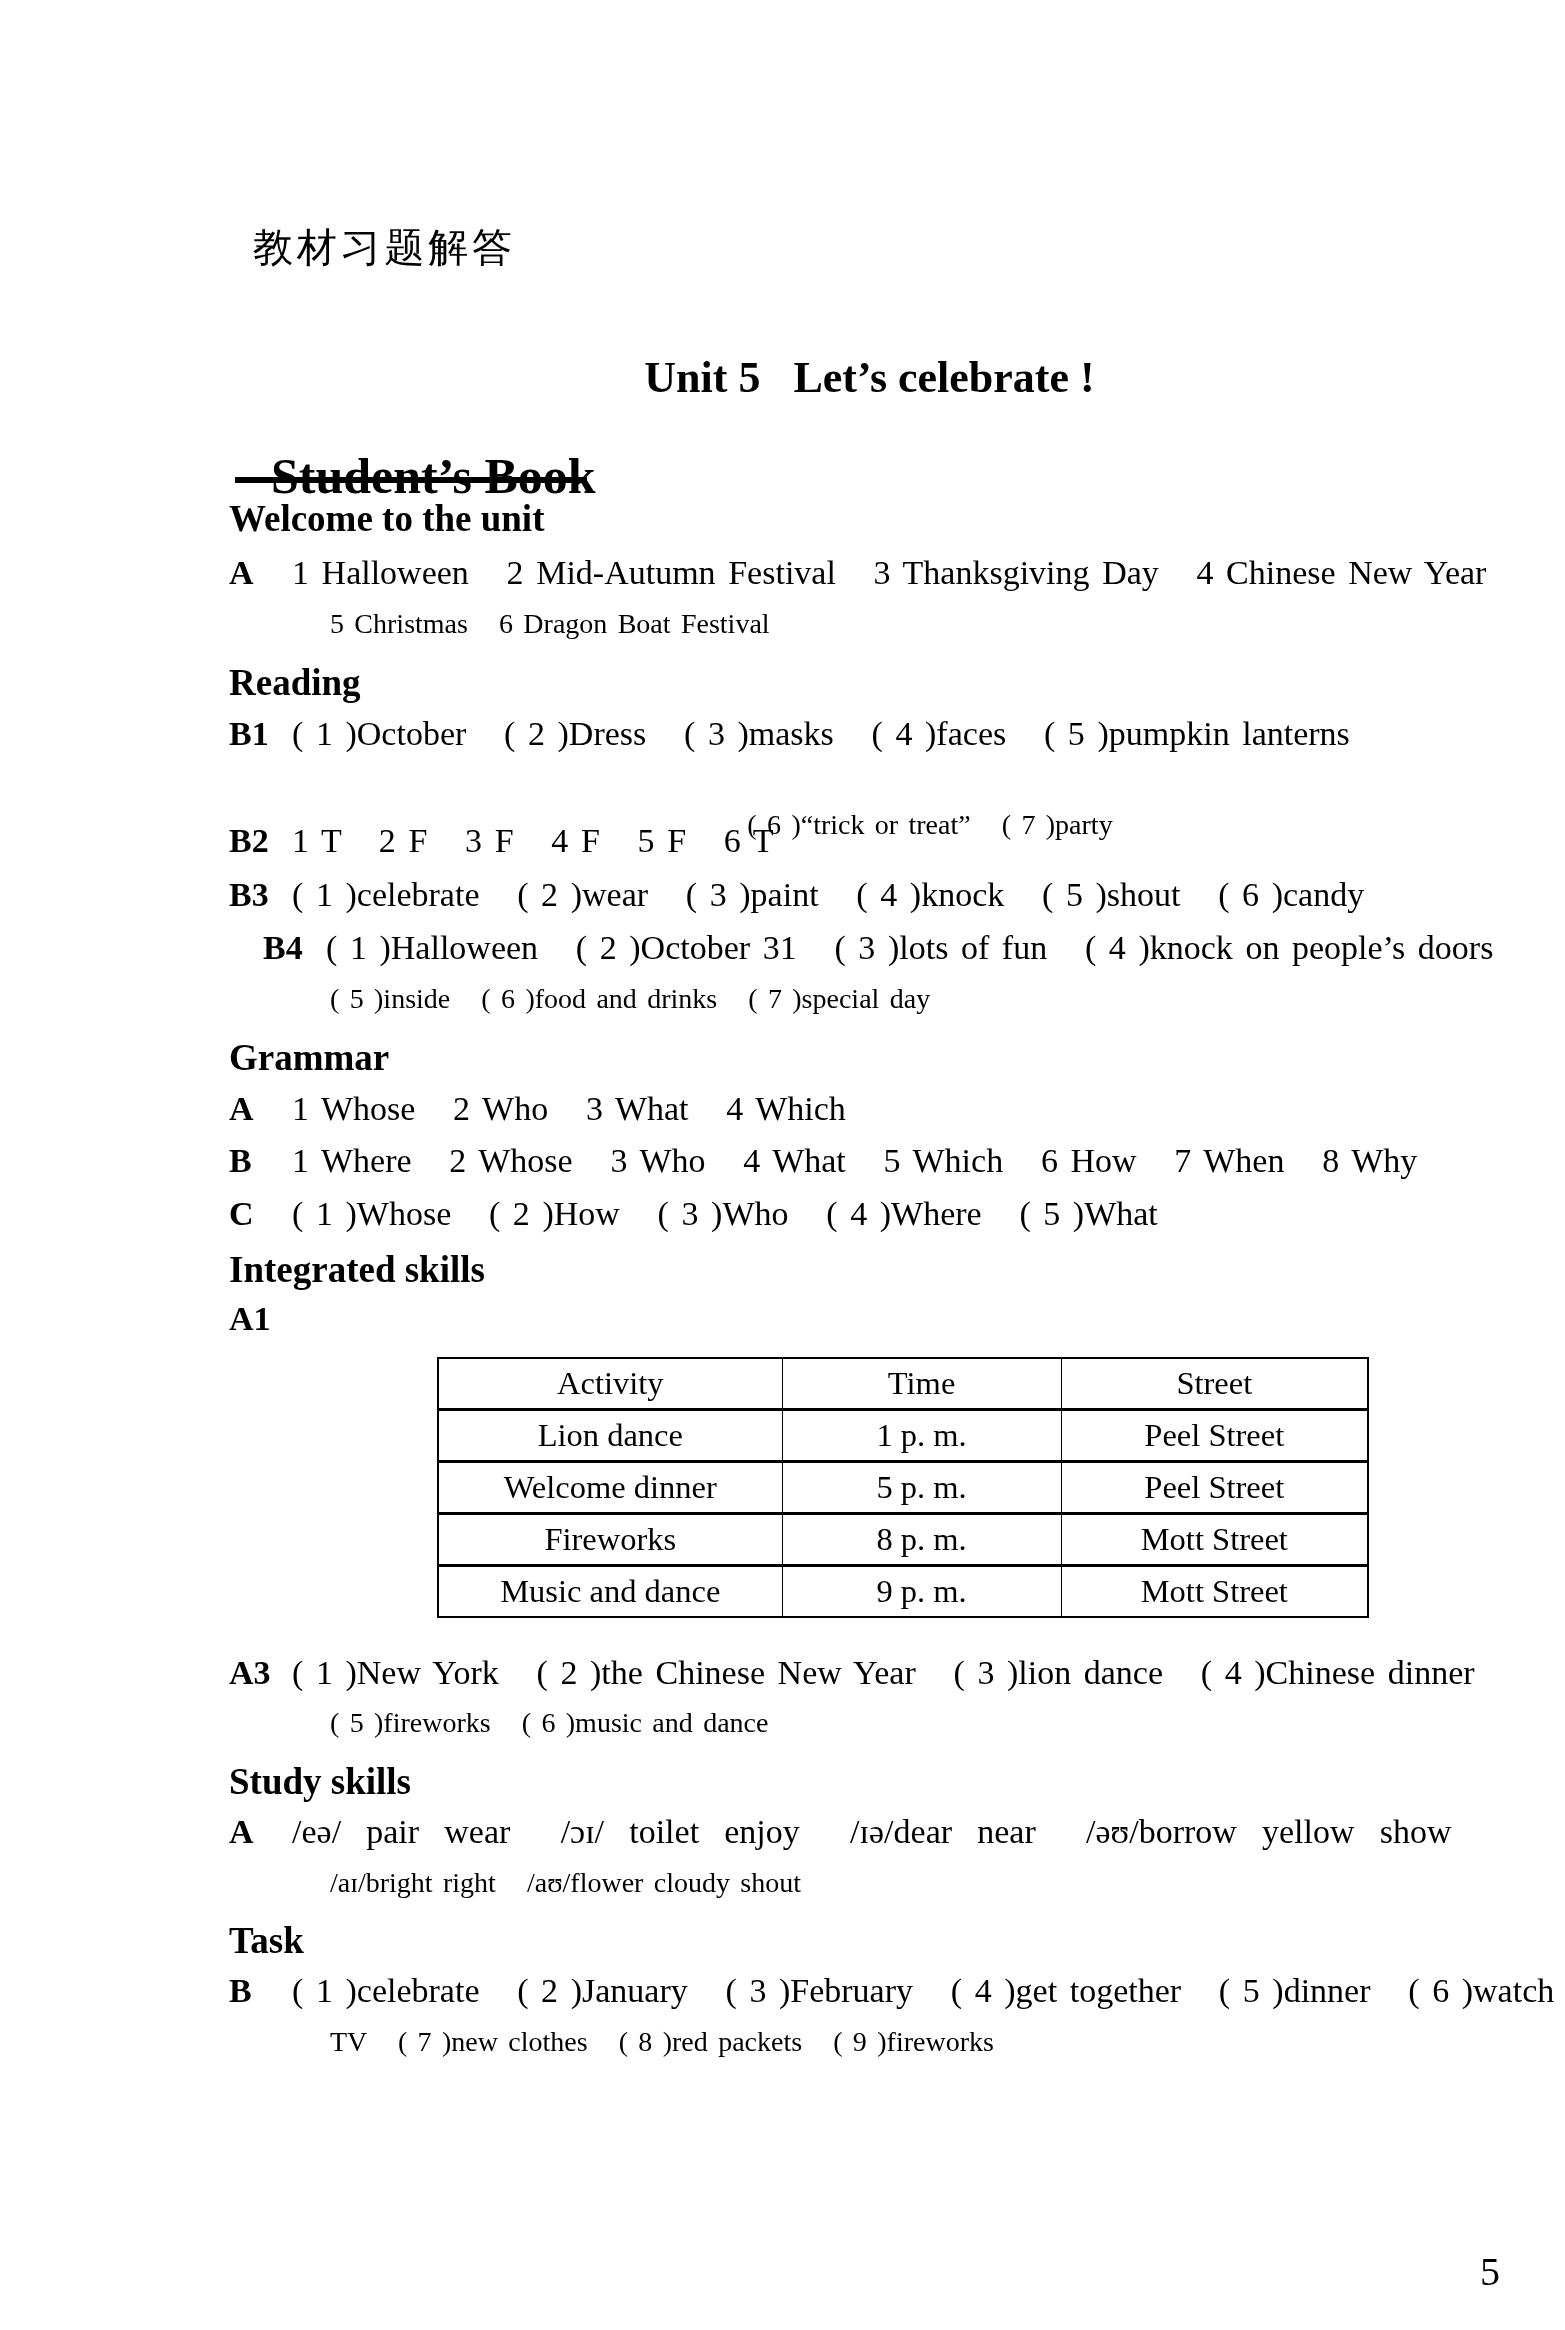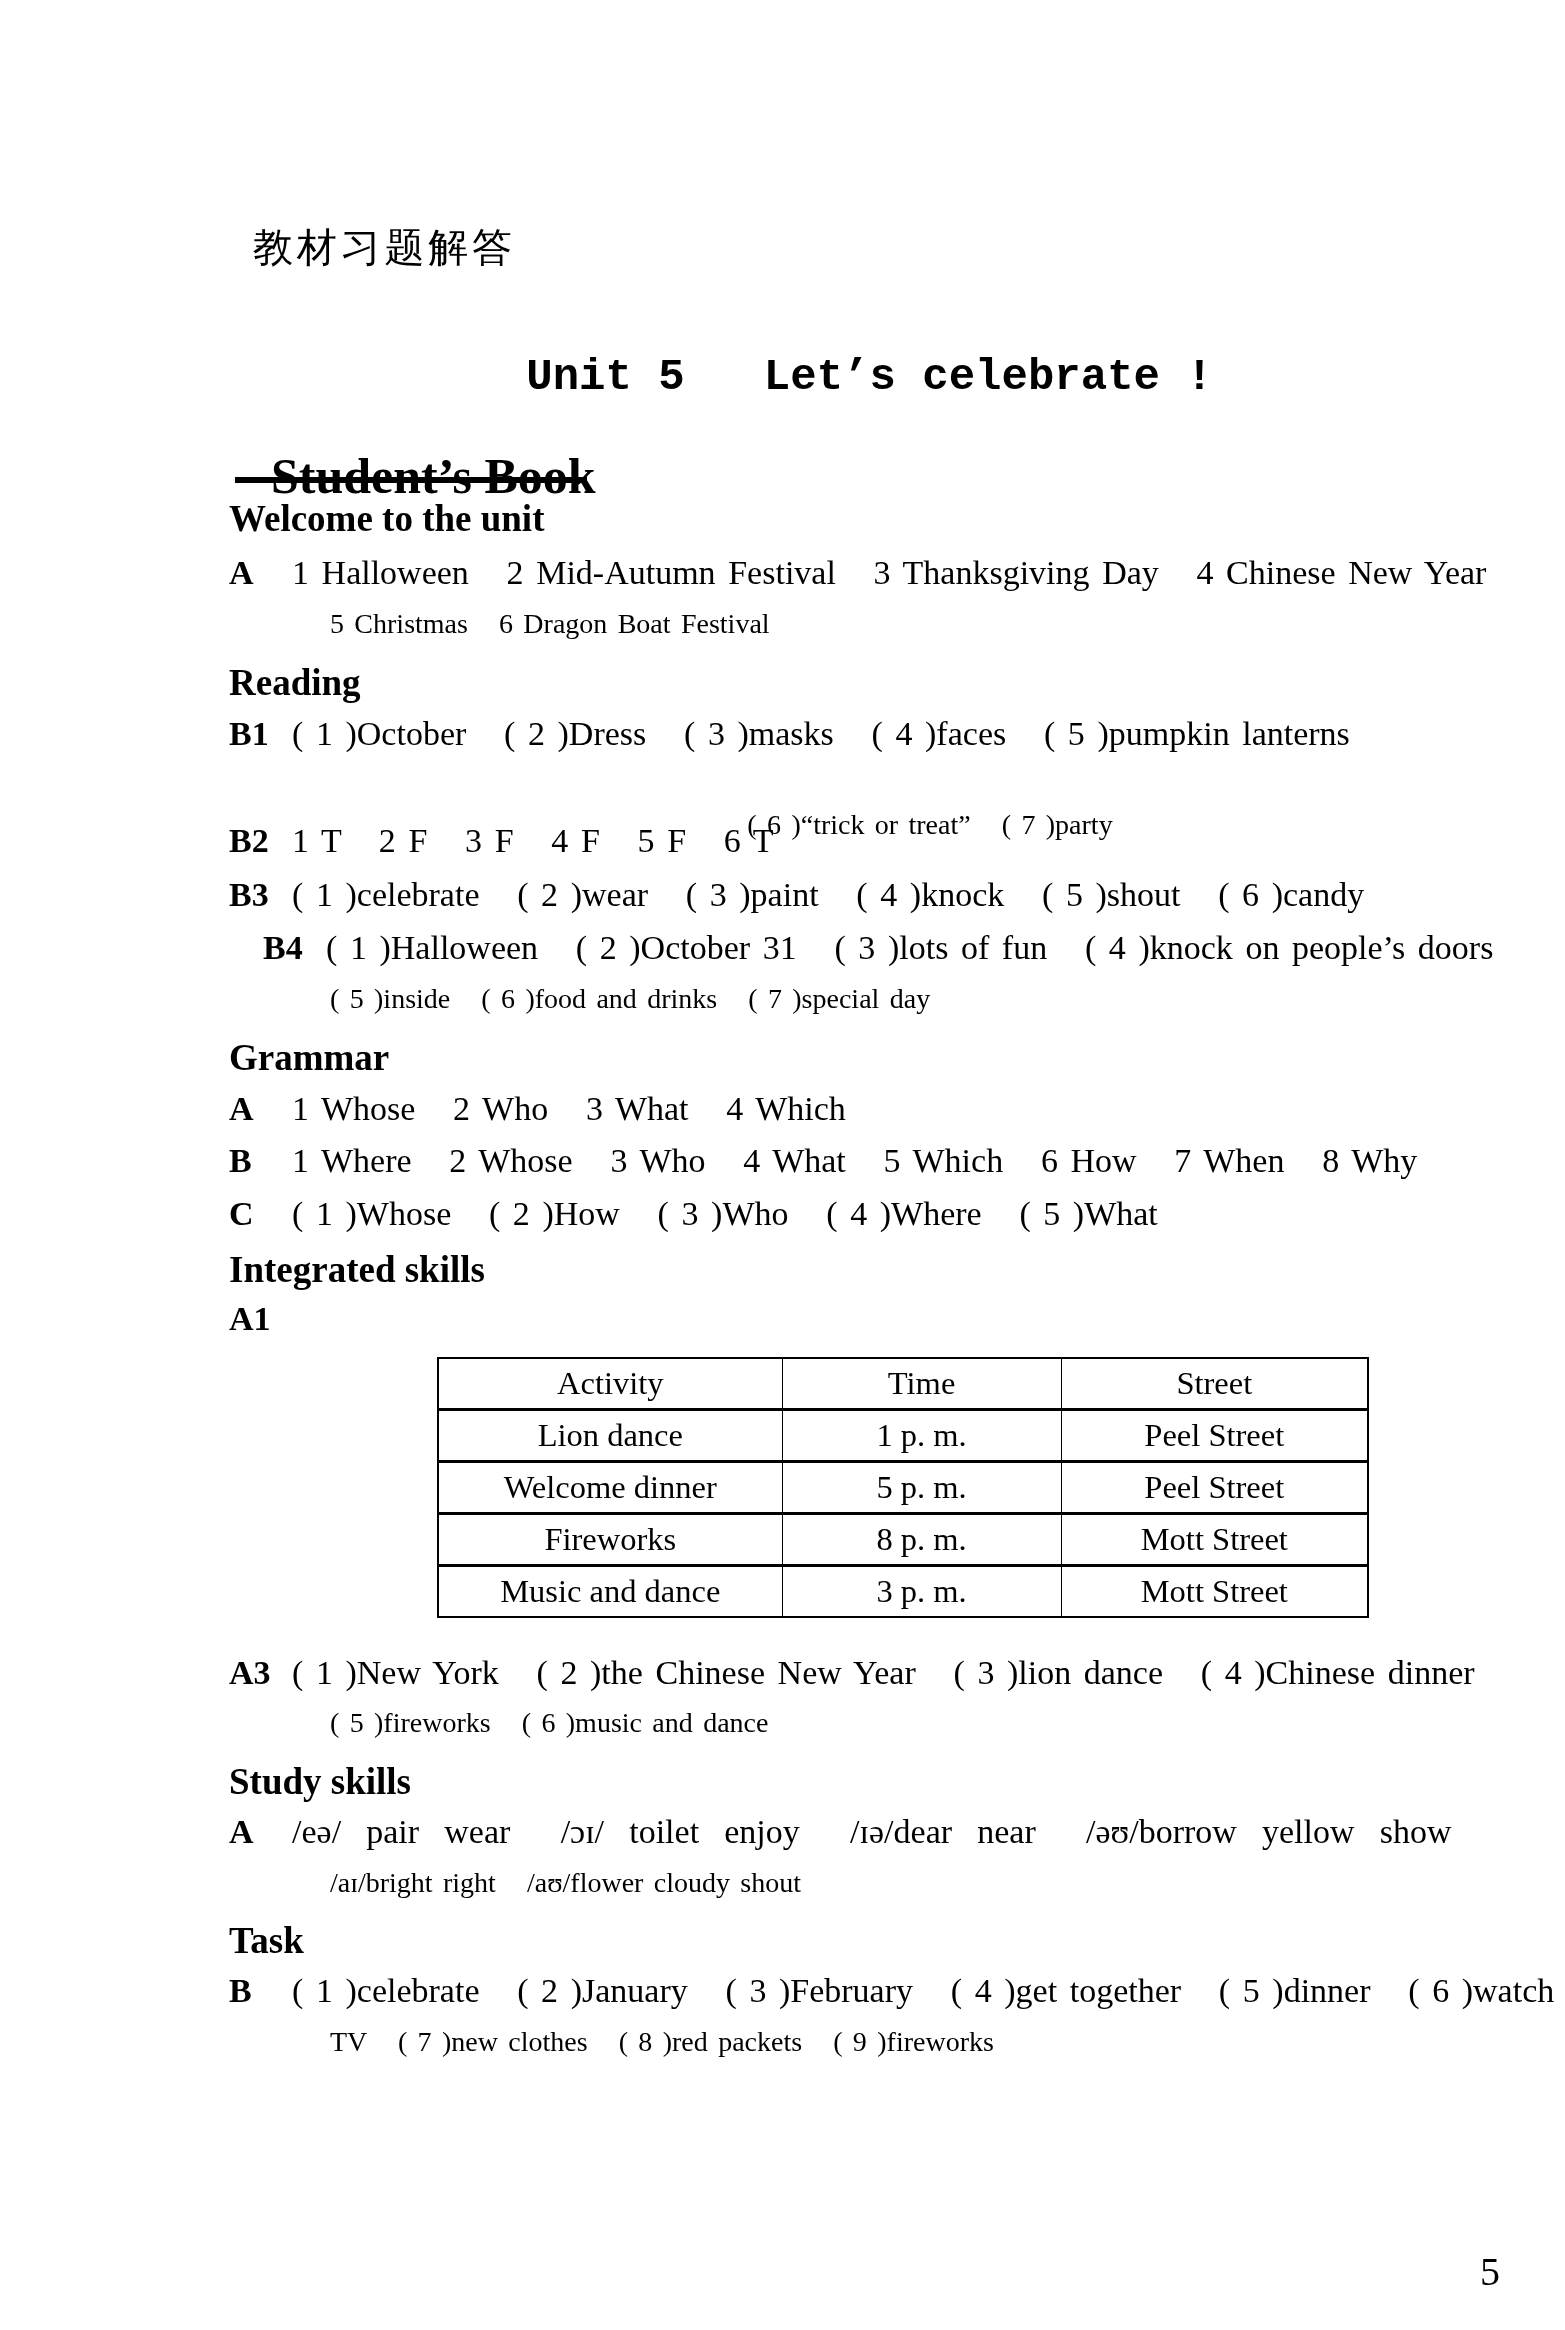--- a/index.html
+++ b/index.html
@@ -13,21 +13,21 @@
   .abs { position: absolute; white-space: pre; }
 
   .cn-header {
     left: 253px; top: 220px;
     font-family: "Liberation Sans", "DejaVu Sans", sans-serif;
     font-size: 40px; letter-spacing: 3.8px;
   }
   .unit-title {
     left: 229px; top: 352px; width: 1281px;
     text-align: center;
-    font-family: Liberation Mono, monospace;
+    font-family: Liberation Serif, serif;
     font-weight: bold; font-size: 44px;
   }
   .book-heading {
     left: 271px; top: 435px;
     font-weight: bold; font-size: 50px; margin-top: 12px;
   }
   .book-rule {
     left: 235px; top: 477px; width: 352px; height: 5.7px;
     background: #000;
   }
@@ -111,21 +111,21 @@
       <td>5 p. m.</td>
       <td>Peel Street</td>
     </tr>
     <tr>
       <td>Fireworks</td>
       <td>8 p. m.</td>
       <td>Mott Street</td>
     </tr>
     <tr>
       <td>Music and dance</td>
-      <td>3 p. m.</td>
+      <td>9 p. m.</td>
       <td>Mott Street</td>
     </tr>
   </tbody>
     </table>
 
   <div class="abs ans-row" style="top:1654px;"><span class="lbl">A3</span><span>( 1 )New York   ( 2 )the Chinese New Year   ( 3 )lion dance   ( 4 )Chinese dinner</span></div>
   <div class="abs cont" style="top:1707px;">( 5 )fireworks   ( 6 )music and dance</div>
 
   <div class="abs section-heading" style="left:229px; top:1760px;">Study skills</div>
   <div class="abs ans-row" style="top:1813px;"><span class="lbl">A</span><span>/eə/  pair  wear    /ɔɪ/  toilet  enjoy    /ɪə/dear  near    /əʊ/borrow  yellow  show</span></div>

